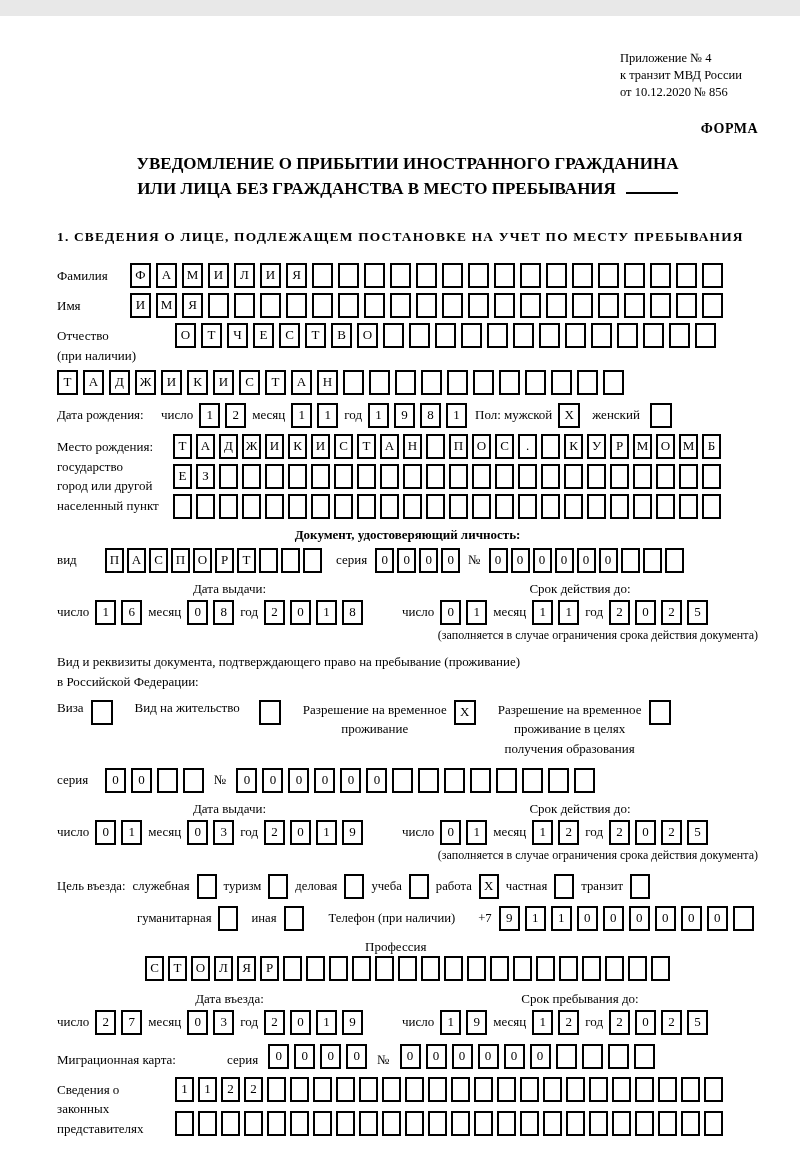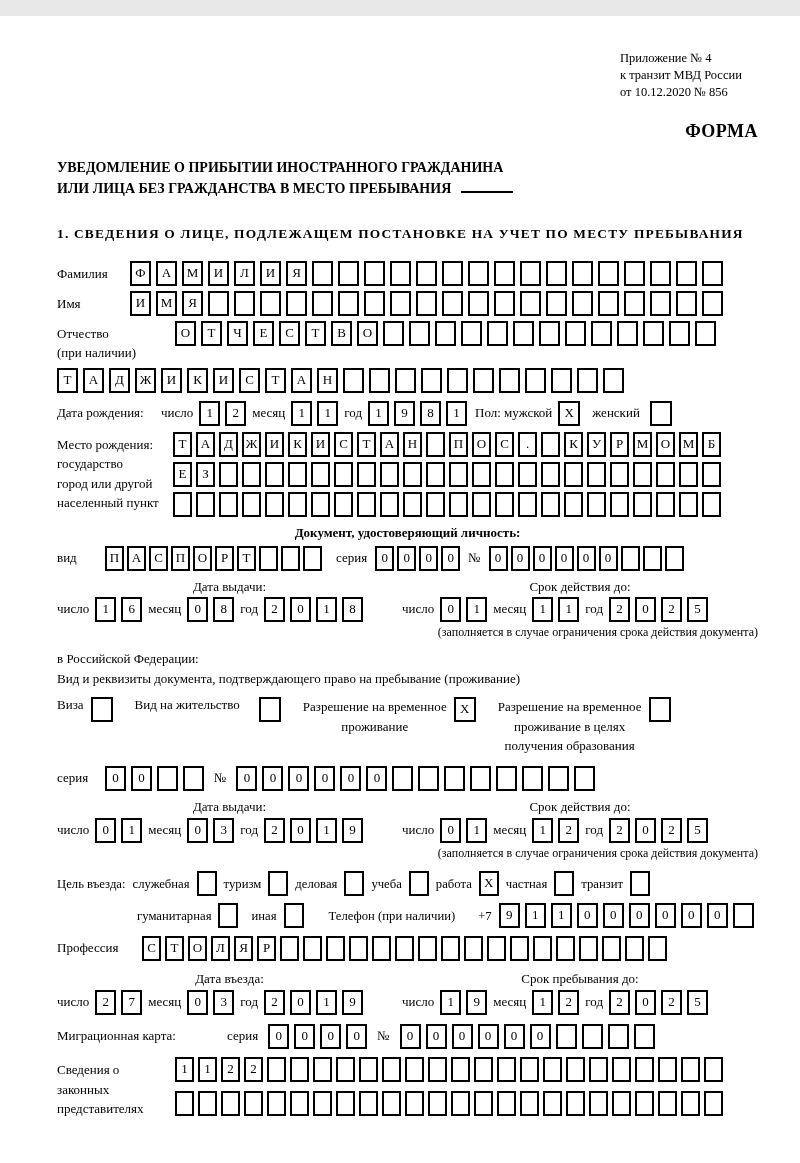--- a/index.html
+++ b/index.html
@@ -3,22 +3,22 @@
 <meta charset="utf-8">
 <style>
   html,body{margin:0;padding:0;background:#e8e8e8;}
   .page{
     width:800px;height:1163px;box-sizing:border-box;background:#ffffff;color:#000;
     padding:34px 42px 20px 57px;margin:16px auto;position:relative;overflow:hidden;
     font-family:Liberation Serif, serif;font-size:13px;line-height:1.3;
   }
   .annex{margin-left:563px;font-size:12.5px;line-height:1.34;}
   .annex-amend{margin-left:563px;font-size:12px;line-height:1.34;margin-top:6px;}
-  .forma{text-align:right;font-weight:bold;font-size:18px;margin-top:20px;letter-spacing:.5px;}
-  .doc-title{font-weight:bold;font-size:14px;line-height:1.45;margin-top:14px;}
+  .forma{text-align:right;font-weight:bold;font-size:14px;margin-top:20px;letter-spacing:.5px;}
+  .doc-title{text-align:center;font-weight:bold;font-size:17px;line-height:1.45;margin-top:14px;}
   .blank-line{display:inline-block;width:52px;height:13px;border-bottom:2px solid #000;margin-left:10px;}
   .sec-heading{font-weight:bold;font-size:13.4px;letter-spacing:1.2px;margin-top:26px;margin-right:-14px;white-space:nowrap;}
 
   .frow{display:flex;align-items:flex-start;margin-top:5px;}
   .flabel{flex:none;padding-top:5px;}
   .lbl{padding-top:5px;flex:none;}
   .cells{display:flex;gap:5px;flex:none;align-items:flex-start;}
   .cells .cell{width:21px;height:25px;border:2px solid #000;box-sizing:border-box;
     display:flex;align-items:center;justify-content:center;font-size:13px;flex:none;background:#fff;}
   .cells.sm{gap:4px}.cells.sm .cell{width:19px;}
@@ -370,22 +370,22 @@
             <span class="cell">0</span>
             <span class="cell">2</span>
             <span class="cell">5</span>
           </span>
       </div>
     </div>
   </div>
   <div class="note-right">(заполняется в случае ограничения срока действия документа)</div>
 
   <div class="intro">
+    <div>Вид и реквизиты документа, подтверждающего право на пребывание (проживание)</div>
     <div>в Российской Федерации:</div>
-    <div>Вид и реквизиты документа, подтверждающего право на пребывание (проживание)</div>
   </div>
   <div class="opts-row">
     <div class="opt">
       <span>Виза</span>
       <span class="cb"></span>
     </div>
     <div class="opt">
       <span>Вид на жительство</span>
       <span class="cb" style="margin-left:12px;"></span>
     </div>
@@ -511,21 +511,21 @@
         <span class="cell">0</span>
         <span class="cell">0</span>
         <span class="cell">0</span>
         <span class="cell">0</span>
         <span class="cell">0</span>
         <span class="cell">0</span>
         <span class="cell"></span>
       </span>
   </div>
 
-  <div class="frow" style="align-items:center;margin-top:8px;">
+  <div class="frow" style="align-items:center;margin-top:8px;flex-direction:column;">
     <span style="width:85px;flex:none;">Профессия</span>
     <span class="cells sm">
         <span class="cell">С</span>
         <span class="cell">Т</span>
         <span class="cell">О</span>
         <span class="cell">Л</span>
         <span class="cell">Я</span>
         <span class="cell">Р</span>
         <span class="cell"></span>
         <span class="cell"></span>
@@ -587,21 +587,21 @@
         <span class="cells">
             <span class="cell">2</span>
             <span class="cell">0</span>
             <span class="cell">2</span>
             <span class="cell">5</span>
           </span>
       </div>
     </div>
   </div>
 
-  <div class="frow" style="align-items:center;margin-top:9px;">
+  <div class="frow" style="align-items:flex-end;margin-top:9px;">
     <span style="width:170px;flex:none;">Миграционная карта:</span>
     <span style="margin-right:10px;flex:none;">серия</span>
     <span class="cells">
         <span class="cell">0</span>
         <span class="cell">0</span>
         <span class="cell">0</span>
         <span class="cell">0</span>
       </span>
     <span style="margin:0 10px;flex:none;">№</span>
     <span class="cells">

